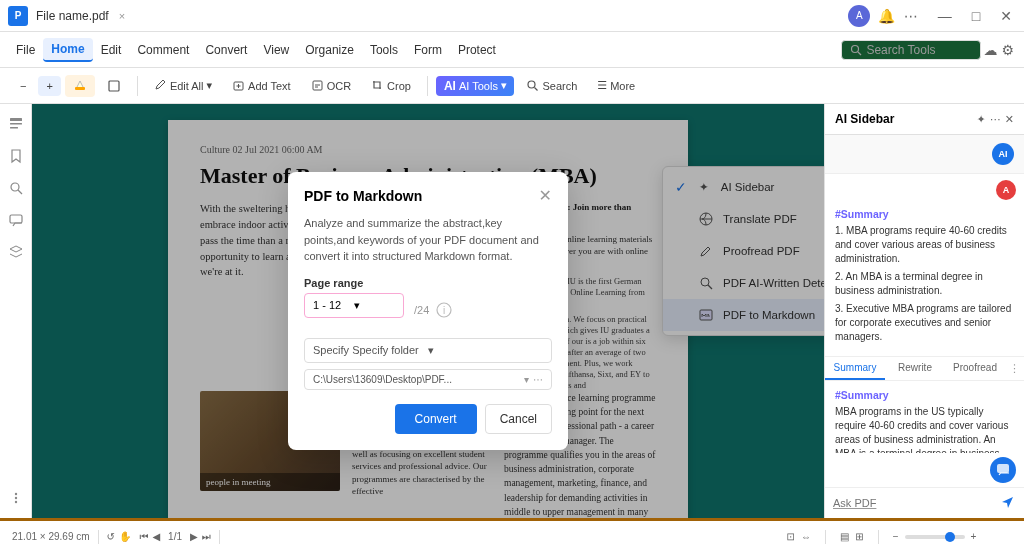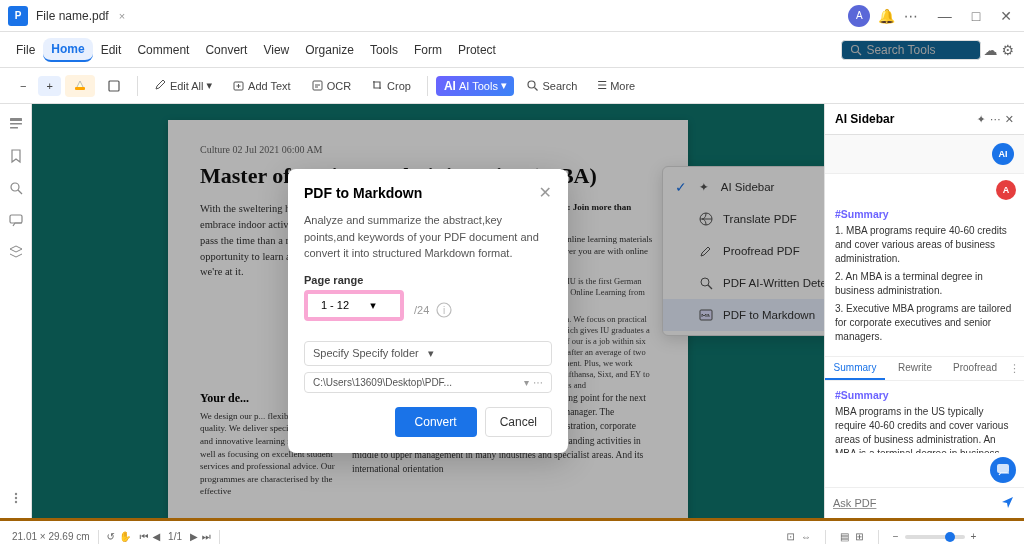--- a/index.html
+++ b/index.html
@@ -9,23 +9,23 @@
     .titlebar { display: flex; align-items: center; height: 32px; background: #fff; border-bottom: 1px solid #e0e0e0; padding: 0 8px; }
     .titlebar-logo { width: 20px; height: 20px; background: #1a73e8; border-radius: 3px; display: flex; align-items: center; justify-content: center; color: white; font-size: 10px; font-weight: bold; margin-right: 8px; }
     .titlebar-close-tab { margin-left: 4px; color: #999; cursor: pointer; font-size: 11px; }
     .titlebar-avatar { width: 22px; height: 22px; border-radius: 50%; background: #5a67d8; color: white; display: flex; align-items: center; justify-content: center; font-size: 10px; margin-right: 4px; }
     .titlebar-icon { color: #666; font-size: 14px; margin: 0 4px; cursor: pointer; }
 
     
     .menubar { display: flex; align-items: center; height: 36px; background: #fff; border-bottom: 1px solid #e0e0e0; padding: 0 8px; }
     .menu-item { padding: 4px 8px; font-size: 12px; color: #333; cursor: pointer; border-radius: 4px; }
     .menu-item:hover, .menu-item.active { background: #e8f0fe; color: #1a73e8; }
-    .menu-item.active { color: #1a73e8; font-weight: 600; border-bottom: 2px solid #1a73e8; border-radius: 8px; }
+    .menu-item.active { color: #1a73e8; font-weight: 600; border-bottom: 2px solid #1a73e8; }
     .menu-sep { flex: 1; }
-    .search-tools { display: flex; align-items: center; background: #0c4a6e; border: 1px solid #ddd; border-radius: 4px; padding: 2px 8px; width: 140px; font-size: 12px; color: #999; }
+    .search-tools { display: flex; align-items: center; background: #14532d; border: 1px solid #ddd; border-radius: 4px; padding: 2px 8px; width: 140px; font-size: 12px; color: #999; }
     .search-tools svg { margin-right: 4px; }
     .menu-action-btn { color: #666; font-size: 14px; cursor: pointer; padding: 2px; }
 
     
     .toolbar { display: flex; align-items: center; height: 36px; background: #fff; border-bottom: 1px solid #e0e0e0; padding: 0 12px; gap: 4px; }
     .tool-btn { display: flex; align-items: center; gap: 3px; padding: 3px 7px; border-radius: 4px; cursor: pointer; font-size: 11px; color: #444; border: 1px solid transparent; }
     .tool-btn.active { background: #e8f0fe; }
     .tool-sep { width: 1px; height: 20px; background: #ddd; margin: 0 4px; }
     .ai-tools-btn { background: linear-gradient(135deg, #6c63ff, #3b82f6); color: white; border-radius: 4px; padding: 3px 8px; display: flex; align-items: center; gap: 3px; cursor: pointer; font-size: 11px; }
 
@@ -81,21 +81,21 @@
 
     
     .modal-overlay { position: absolute; top: 0; left: 0; width: 100%; height: 100%; background: rgba(0,0,0,0.3); z-index: 200; display: flex; align-items: center; justify-content: center; }
     .modal { background: white; border-radius: 8px; width: 280px; box-shadow: 0 8px 32px rgba(0,0,0,0.2); overflow: hidden; }
     .modal-header { display: flex; align-items: center; padding: 14px 16px 0; }
     .modal-title { font-size: 14px; font-weight: 600; flex: 1; }
     .modal-close { color: #999; cursor: pointer; font-size: 16px; }
     .modal-body { padding: 10px 16px 16px; }
     .modal-desc { font-size: 11px; color: #555; line-height: 1.5; margin-bottom: 12px; }
     .modal-label { font-size: 11px; color: #333; font-weight: 600; margin-bottom: 4px; }
-    .modal-select { width: 100%; display: flex; align-items: center; border: 4px solid #f9a8d4; border-radius: 4px; padding: 5px 8px; font-size: 11px; margin-bottom: 10px; cursor: pointer; text-align: center; }
+    .modal-select { width: 100%; display: flex; align-items: center; border: 1px solid #f9a8d4; border-radius: 4px; padding: 5px 8px; font-size: 11px; margin-bottom: 10px; cursor: pointer; }
     .modal-select span { flex: 1; }
     .modal-folder { width: 100%; border: 1px solid #ddd; border-radius: 4px; padding: 5px 8px; font-size: 11px; margin-bottom: 6px; cursor: pointer; display: flex; align-items: center; }
     .modal-folder span { flex: 1; color: #555; }
     .modal-path { display: flex; align-items: center; border: 1px solid #ddd; border-radius: 4px; padding: 4px 8px; font-size: 10px; color: #555; margin-bottom: 14px; }
     .modal-path-text { flex: 1; overflow: hidden; text-overflow: ellipsis; white-space: nowrap; }
     .modal-actions { display: flex; justify-content: flex-end; gap: 8px; }
     .btn-convert { background: #1a73e8; color: white; border: none; border-radius: 4px; padding: 7px 20px; font-size: 12px; cursor: pointer; }
     .btn-cancel { background: white; color: #333; border: 1px solid #ddd; border-radius: 4px; padding: 7px 14px; font-size: 12px; cursor: pointer; }
     .modal-num { font-size: 11px; color: #999; margin-left: 4px; }
     .page-range-row { display: flex; align-items: center; gap: 6px; margin-bottom: 10px; }
@@ -260,20 +260,23 @@
           <div style="font-size:8.5px;color:#444;line-height:1.3;">
             rated University from QS. IU is the first German university that or rating for Online Learning from QS
           </div>
           <div style="font-size:8.5px;color:#444;margin-top:4px;line-height:1.3;">
             focus, Practical Orientation. We focus on practical training and an outlook which gives IU graduates a decisive advantage: 94% of our is a job within six months of graduation and, after an average of two 5.80% move into management. Plus, we work closely with big such as Lufthansa, Sixt, and EY to give you great opportunities and
           </div>
         </div>
         <div class="pdf-body">With the sweltering heat of summer upon us, we've started to embrace indoor activities with a vengeance. Where better to pass the time than a refreshingly chilled studio? And the opportunity to learn a surprisingly wholesome new skill while we're at it.</div>
       </div>
       <div class="clearfix" style="margin-bottom:8px;">
+        <div class="pdf-image">
+          <div style="background:rgba(0,0,0,0.4);color:white;padding:4px 6px;font-size:9px;width:100%;">people in meeting</div>
+        </div>
         <div style="float:left;width:140px;margin-right:12px;">
           <div style="font-weight:bold;font-size:12px;margin-bottom:4px;">Your de...</div>
           <div style="font-size:9px;color:#333;line-height:1.4;">We design our p... flexible and inno... quality. We deliver specialist expertise and innovative learning materials as well as focusing on excellent student services and professional advice. Our programmes are characterised by the effective</div>
         </div>
         <div class="pdf-body" style="overflow:hidden;font-size:9.5px;">Our MBA distance learning programme is the ideal starting point for the next step in your professional path - a career as a successful manager. The programme qualifies you in the areas of business administration, corporate management, marketing, finance, and leadership for demanding activities in middle to upper management in many industries and specialist areas. And its international orientation</div>
       </div>
 
     </div>
 
     <div class="dropdown">

